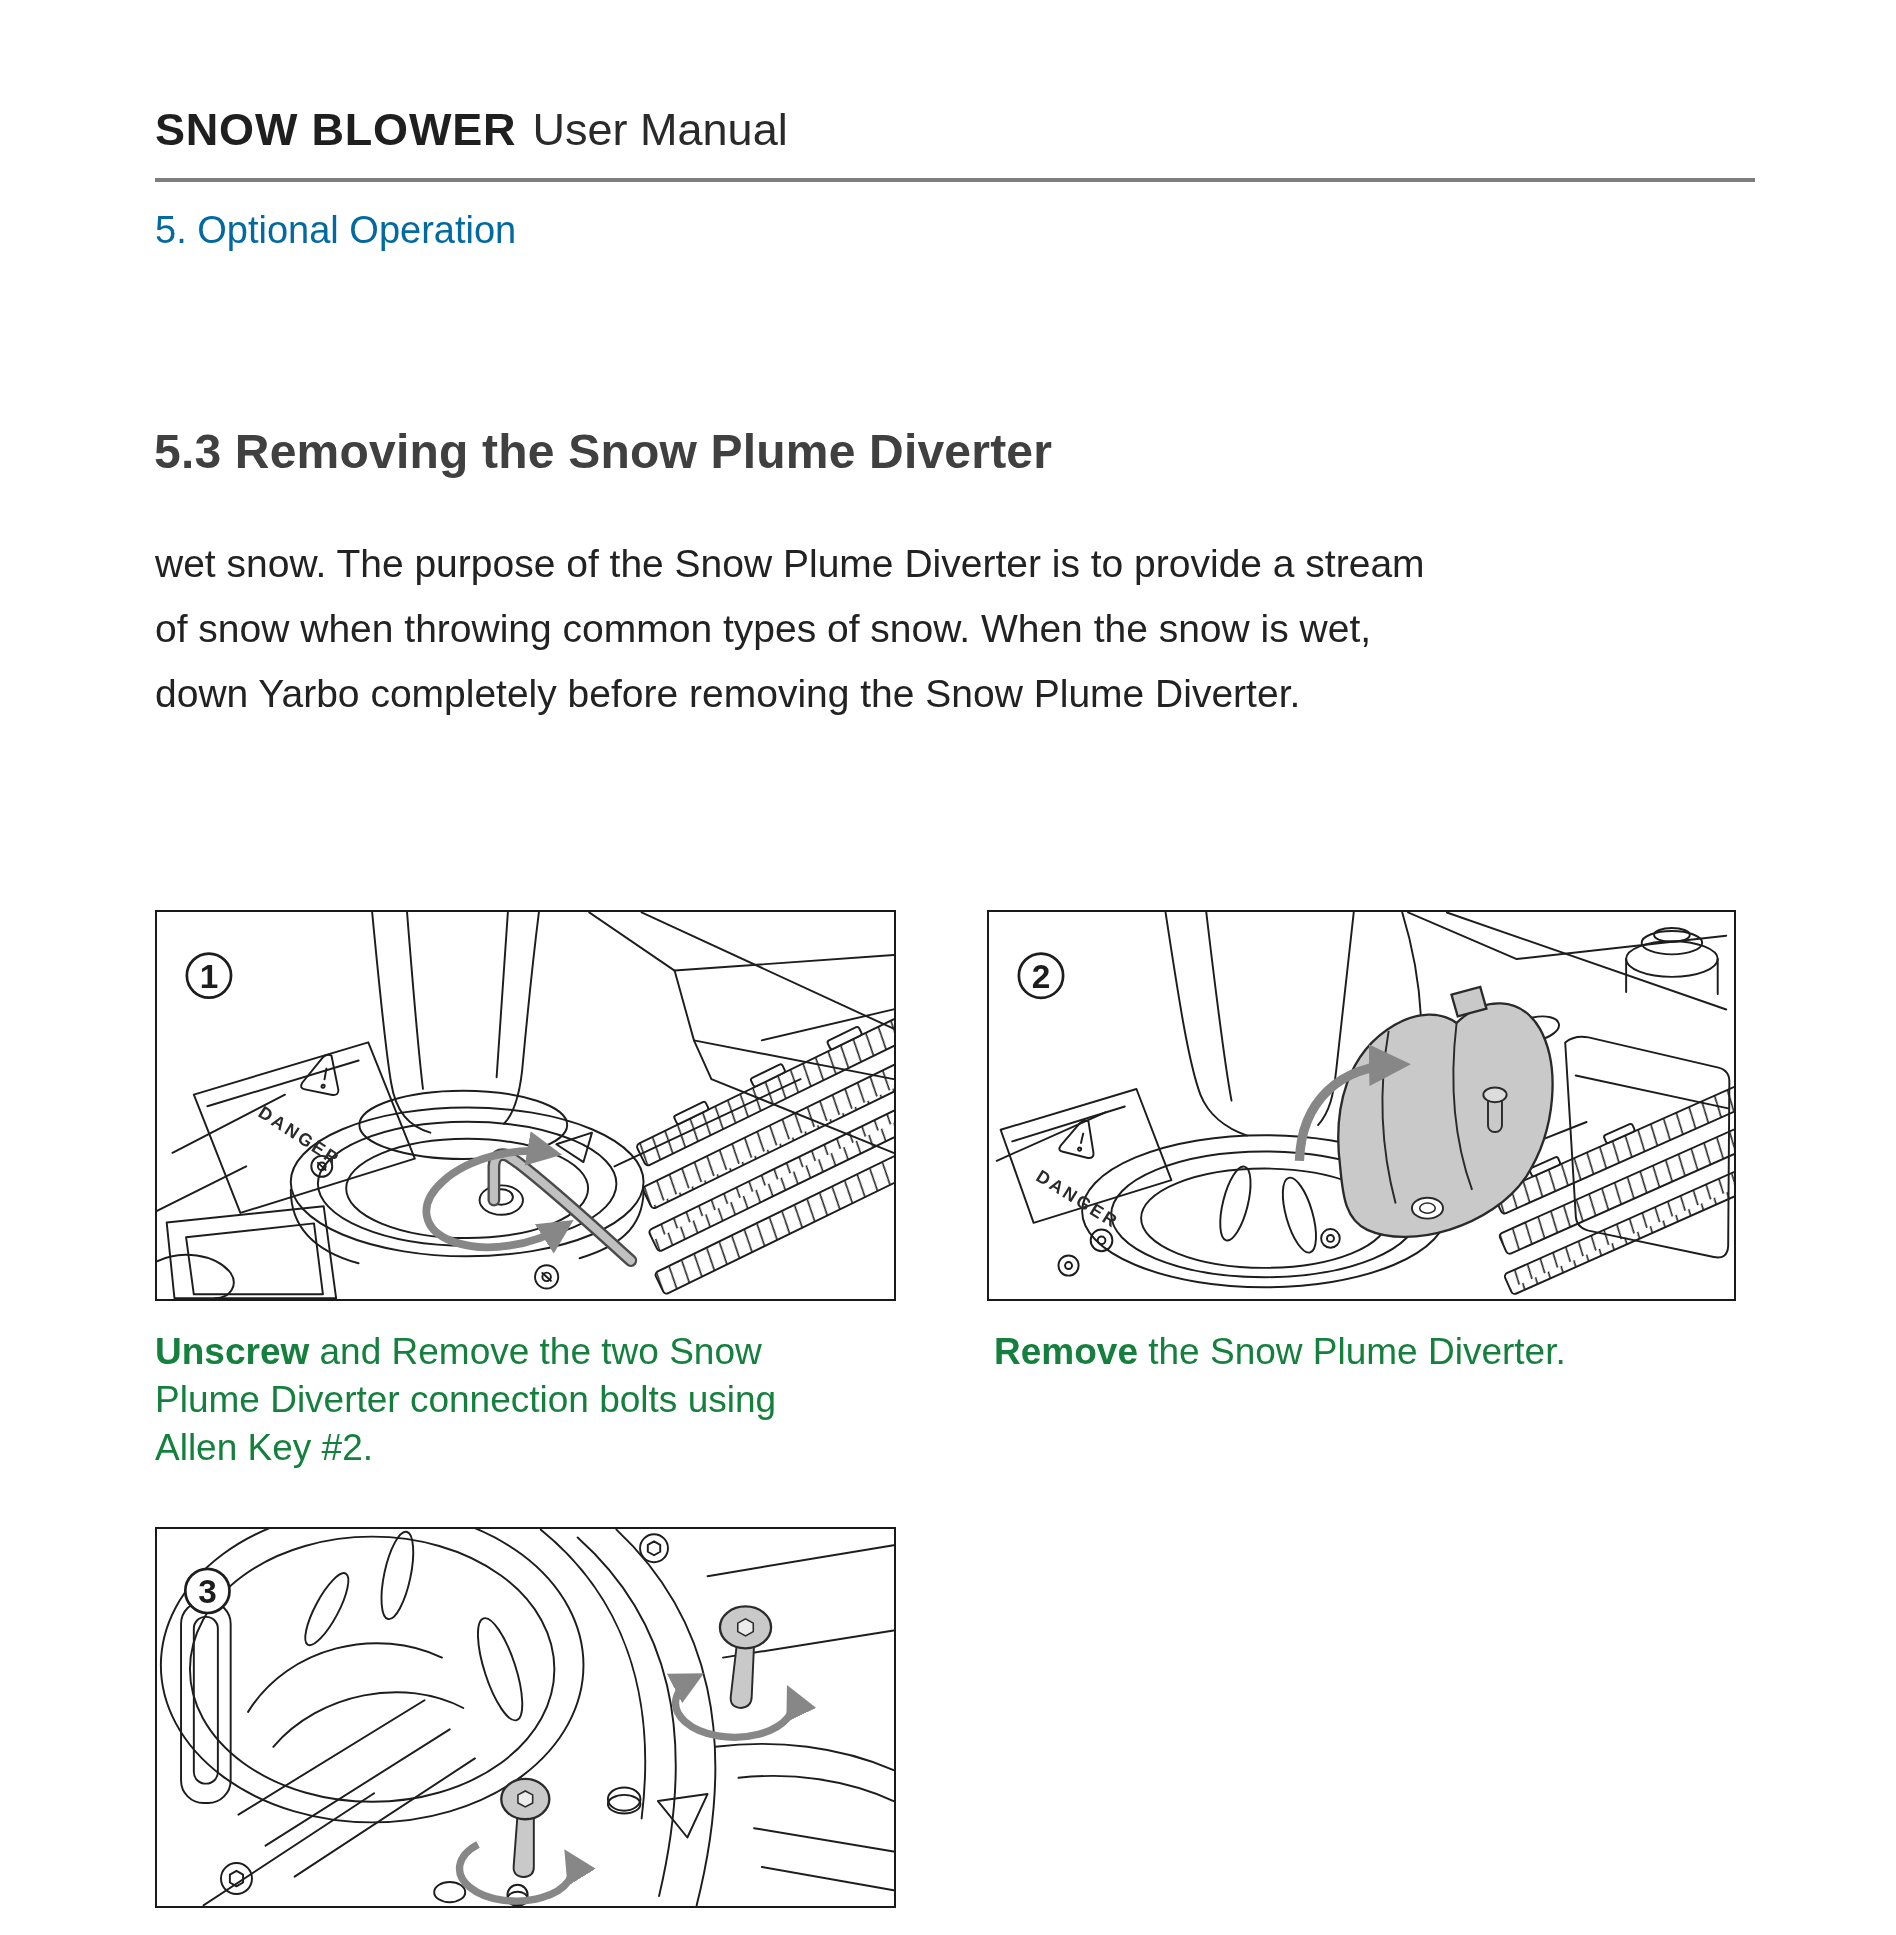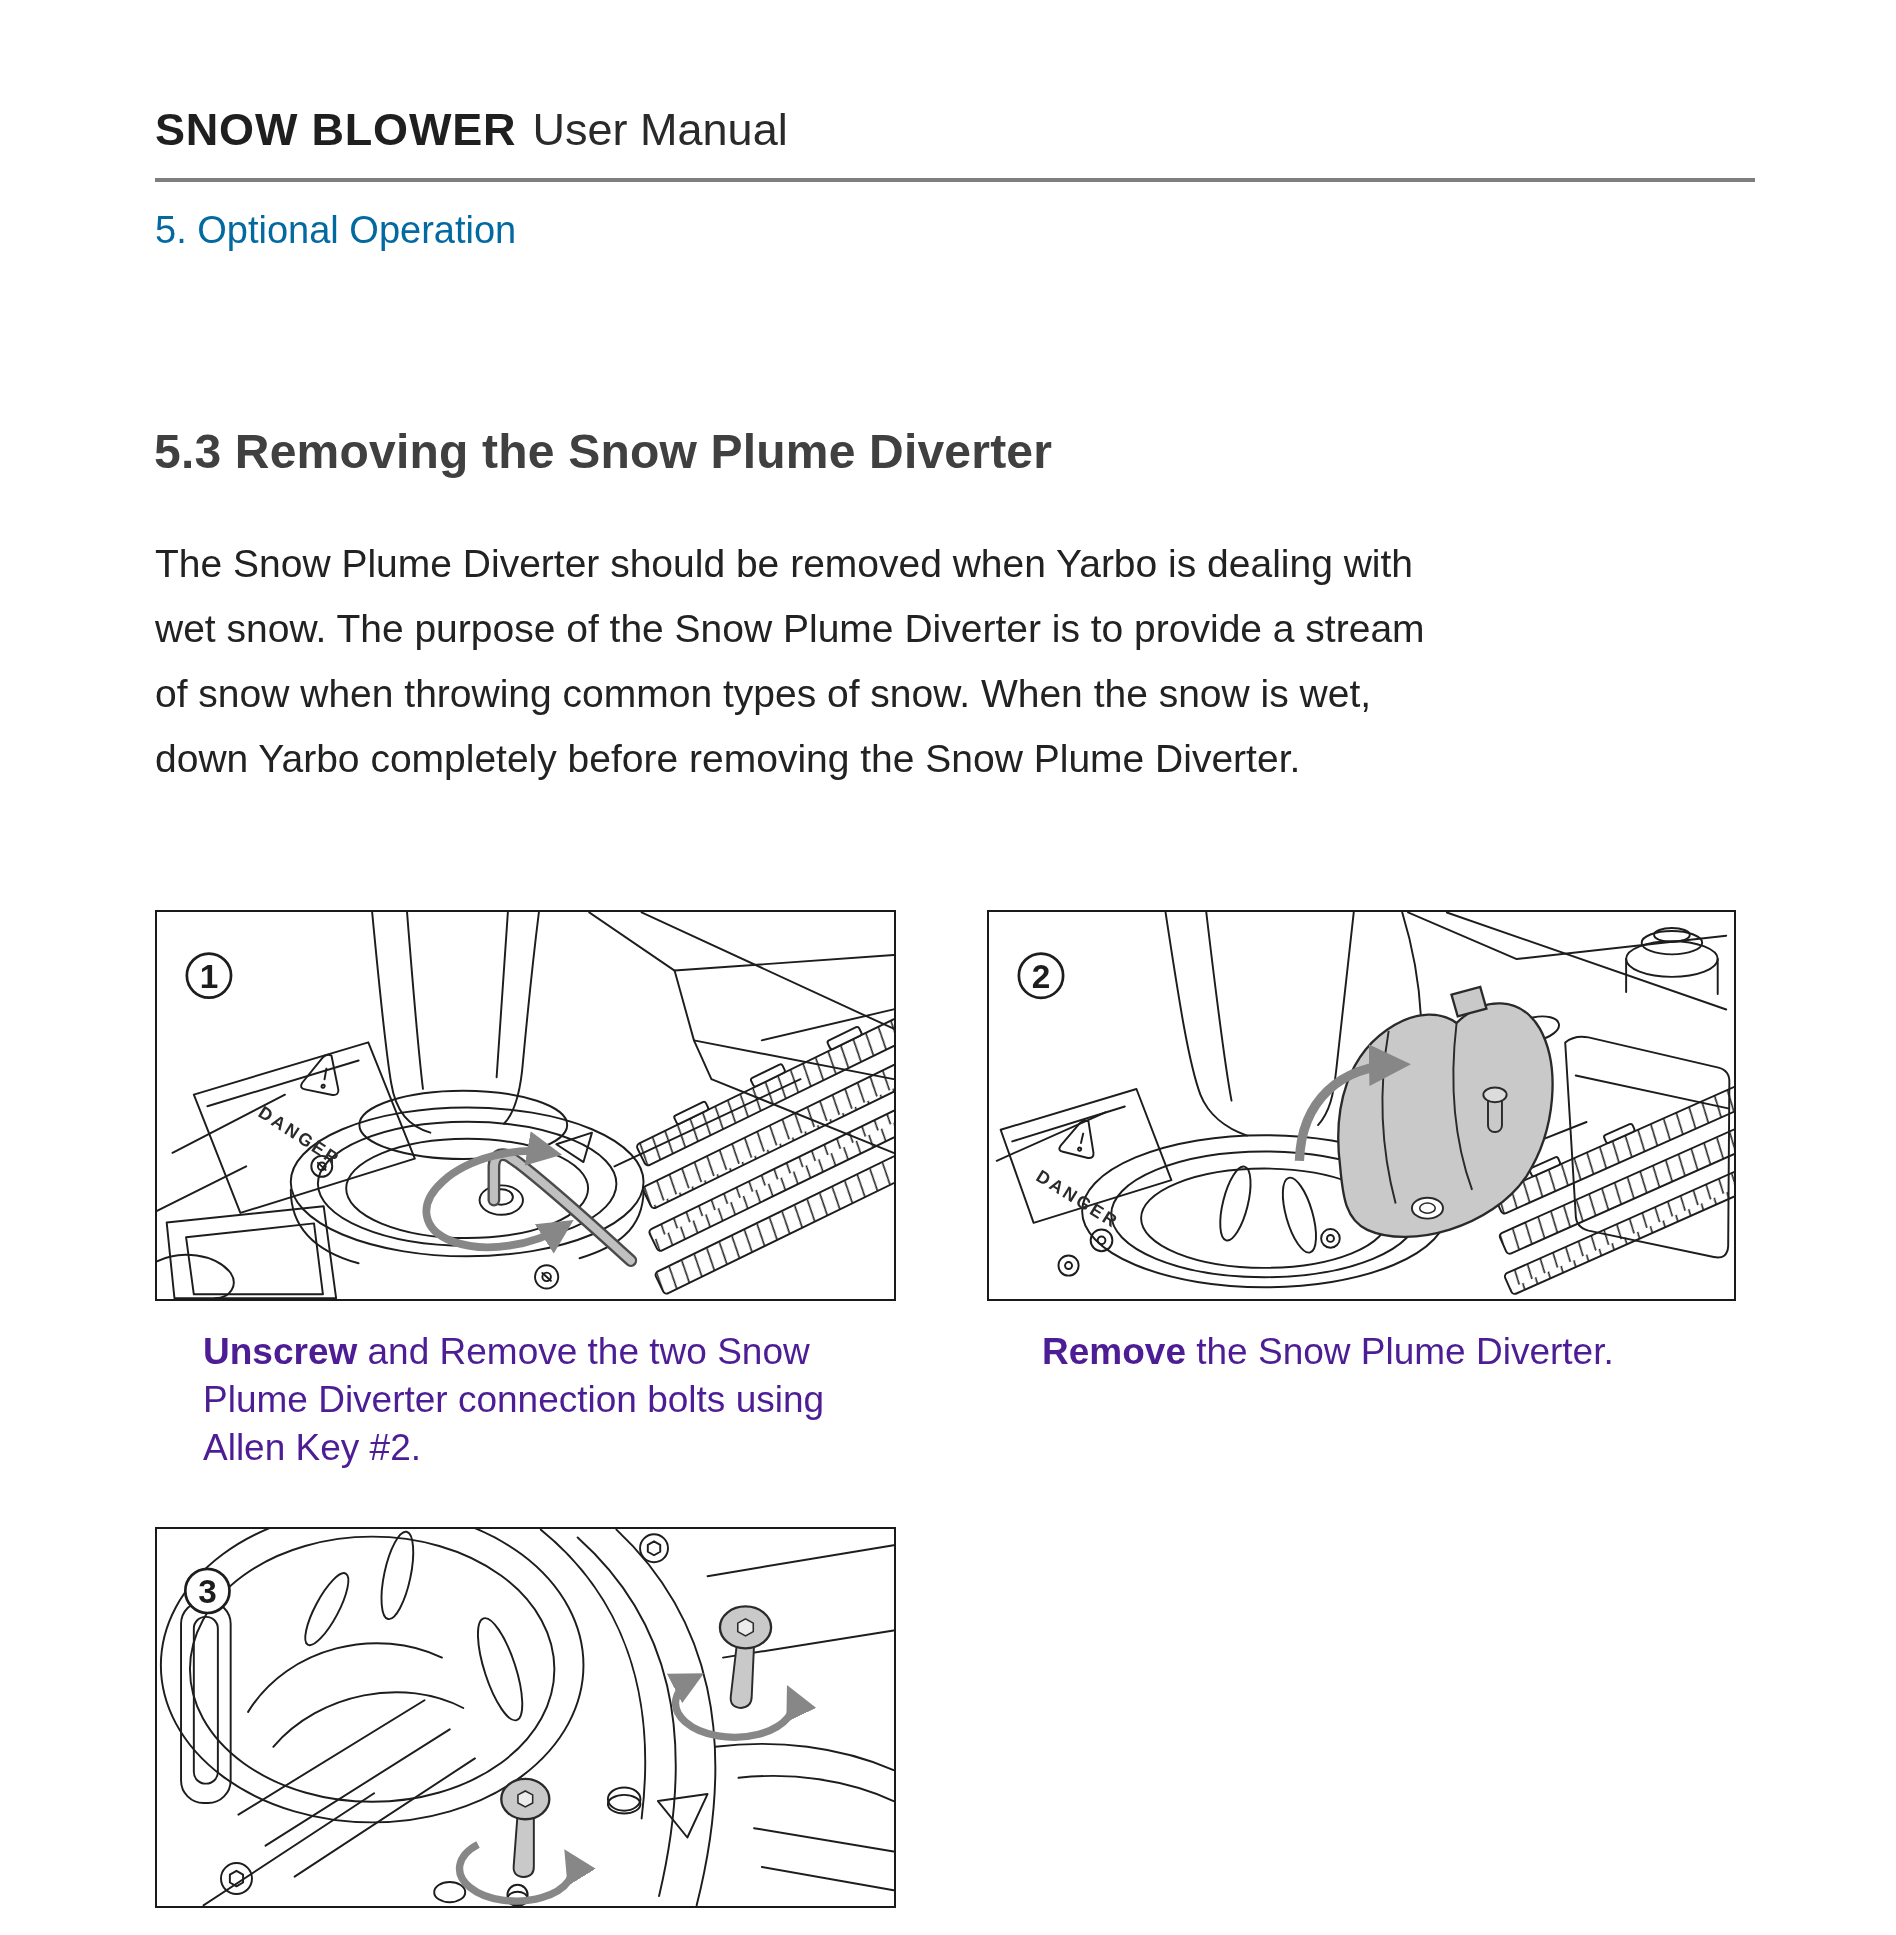--- a/index.html
+++ b/index.html
@@ -21,42 +21,41 @@
   
   .heading{left:154px;top:424px;font-size:48px;font-weight:700;letter-spacing:0.2px;color:#404040;}
   .body-copy{left:155px;top:531px;font-size:39px;line-height:65px;color:#222222;width:1649px;}
   
   .fig{border:2.7px solid #1a1a1a;box-sizing:border-box;background:#fff;}
   .fig svg{width:100%;height:100%;display:block;}
   .fig1{left:155px;top:910px;width:741px;height:391px;}
   .fig2{left:987px;top:910px;width:749px;height:391px;}
   .fig3{left:155px;top:1527px;width:741px;height:381px;}
   
-  .caption{font-size:37px;line-height:48px;color:#4c1d95;margin-left:48px;}
+  .caption{font-size:37px;line-height:48px;color:#15803d;}
   .caption b{font-weight:700;}
   .cap1{left:155px;top:1328px;width:805px;}
   .cap2{left:994px;top:1328px;width:759px;}
   .cap3{left:155px;top:1927px;width:805px;}
   .danger-text{font-size:46px;letter-spacing:7px;font-weight:600;fill:#2b2b2b;}
   .badge-num{font-size:86px;font-weight:600;fill:#1d1d1d;}
 </style>
 </head>
 <body>
 
 <div class="page">
 
   <div class="abs header-text">
     <span class="brand">SNOW BLOWER</span><span class="product">User Manual</span>
   </div>
   <div class="abs rule"></div>
   <div class="abs chapter">5. Optional Operation</div>
 
   <div class="abs heading">5.3 Removing the Snow Plume Diverter</div>
   <div class="abs body-copy">
-      <div>The Snow Plume Diverter should be removed when Yarbo is dealing with</div>
       <div>wet snow. The purpose of the Snow Plume Diverter is to provide a stream</div>
       <div>of snow when throwing common types of snow. When the snow is wet,</div>
       <div>down Yarbo completely before removing the Snow Plume Diverter.</div>
     </div>
 
   <div class="abs fig fig1">
     <svg viewBox="0 0 1901 996">
       <defs>
         <marker id="ah1" viewBox="0 0 10 10" refX="7" refY="5" markerWidth="4.5" markerHeight="4.5" orient="auto-start-reverse">
             <path d="M0,0L10,5L0,10z" fill="#878787"></path>

